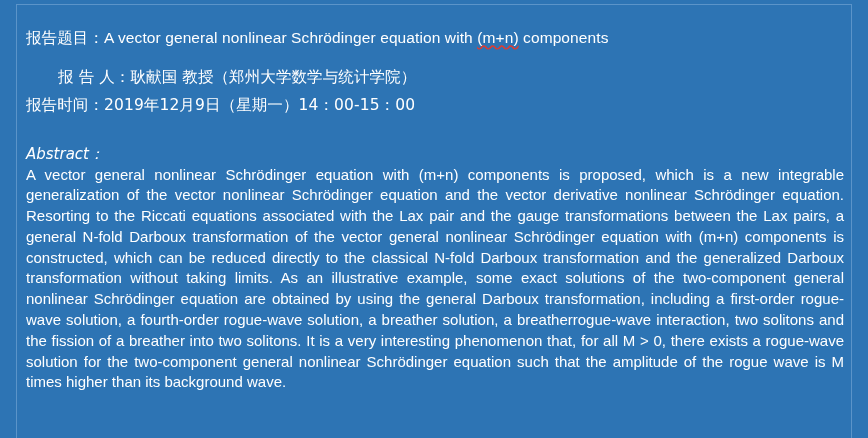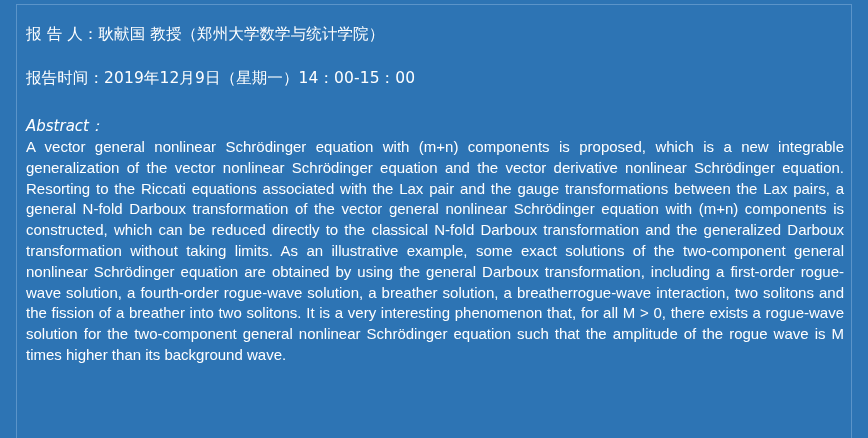--- a/index.html
+++ b/index.html
@@ -36,22 +36,22 @@
 
   
   .info-line {
     font-size: 15.5px;
     line-height: 1;
     letter-spacing: 0.1px;
     white-space: nowrap;
     color: #ffffff;
   }
   #info-title   { margin-top: 26px; }
-  #info-speaker { margin-top: 22px; }
-  #info-time    { margin-top: 27px; }
+  #info-speaker { margin-top: 22px; margin-left: 32px; }
+  #info-time    { margin-top: 12px; }
   #info-place   { margin-top: 22px; }
 
   .cjk {
     font-family: "DejaVu Sans", "Liberation Sans", sans-serif;
   }
 
   .spell-error {
     text-decoration: underline wavy #e03a2f;
     text-decoration-skip-ink: none;
   }
@@ -78,20 +78,23 @@
     margin: 0;
   }
 </style>
 </head>
 <body>
 
 <div id="slide-frame"></div>
 
 <div id="content">
 
+  <div class="info-line" id="info-title">
+    <span class="cjk">报告题目：</span><span>A vector general nonlinear Schrödinger equation with </span><span class="spell-error">(m+n)</span><span> components</span>
+  </div>
 
   <div class="info-line" id="info-speaker">
     <span class="cjk">报 告 人：</span><span class="cjk">耿献国 教授（郑州大学数学与统计学院）</span>
   </div>
 
   <div class="info-line" id="info-time">
     <span class="cjk">报告时间：</span><span class="cjk">2019年12月9日（星期一）14：00-15：00</span>
   </div>
 
 

